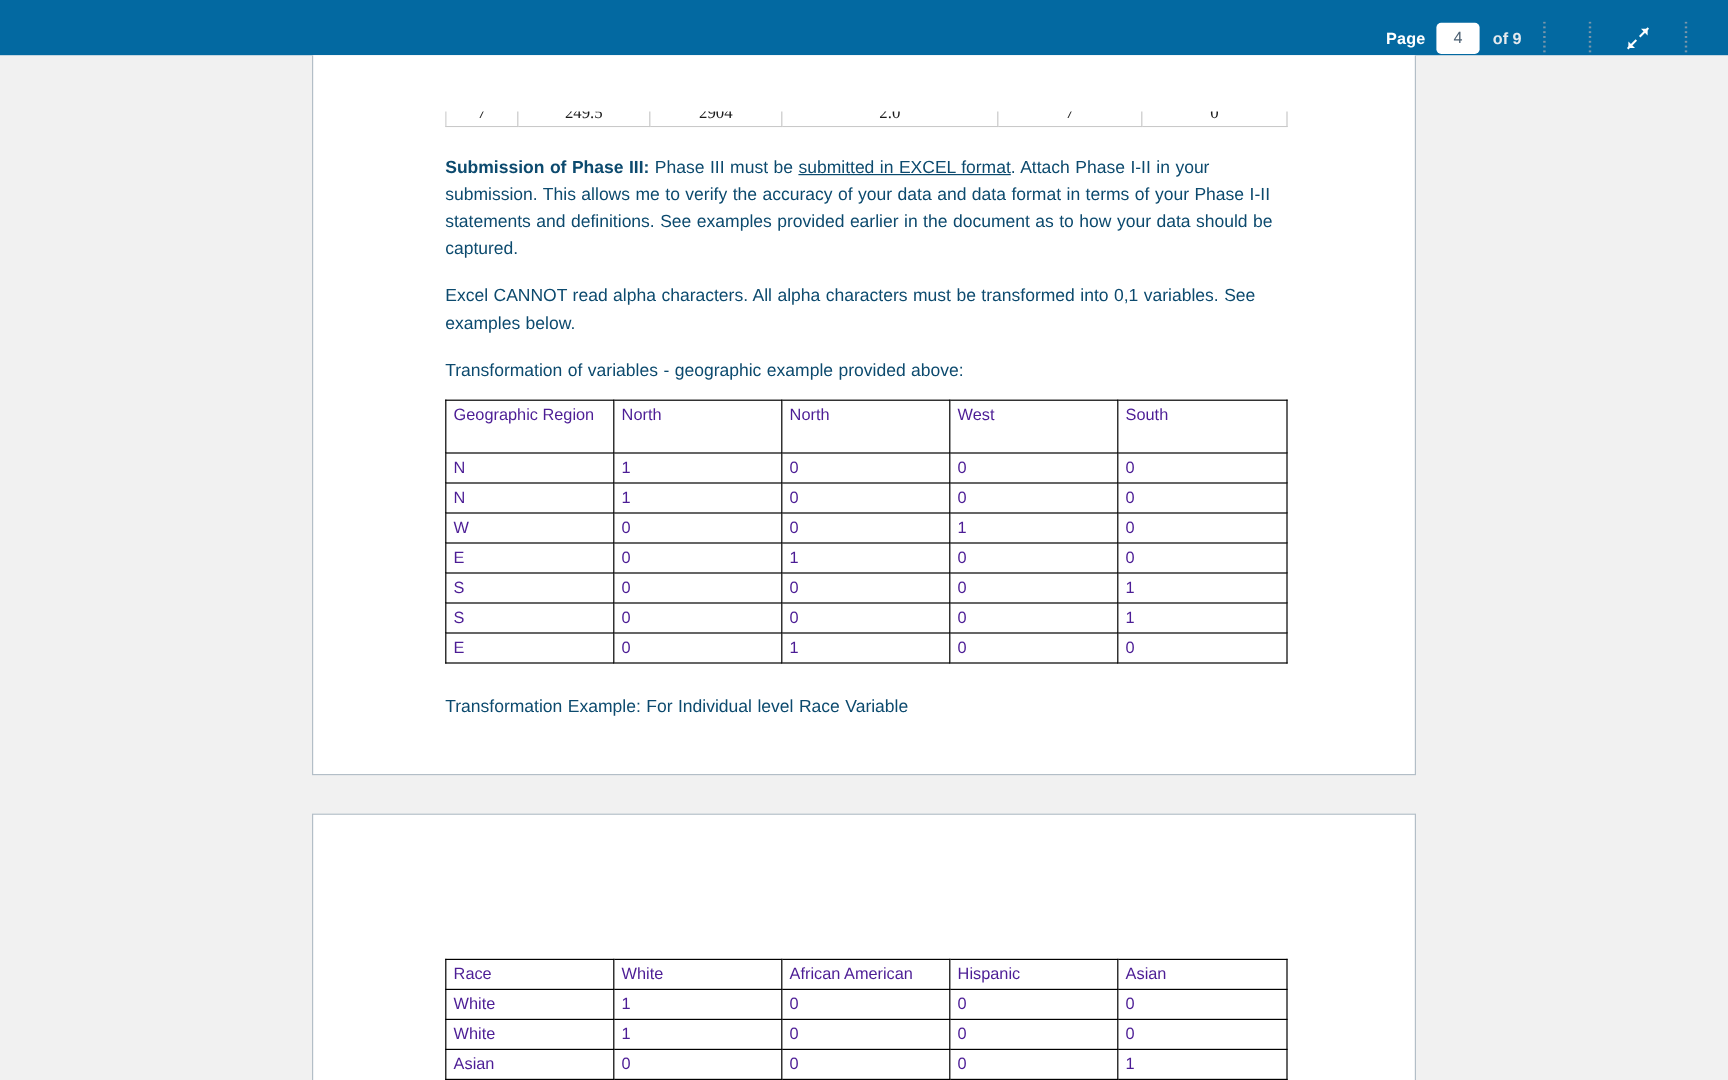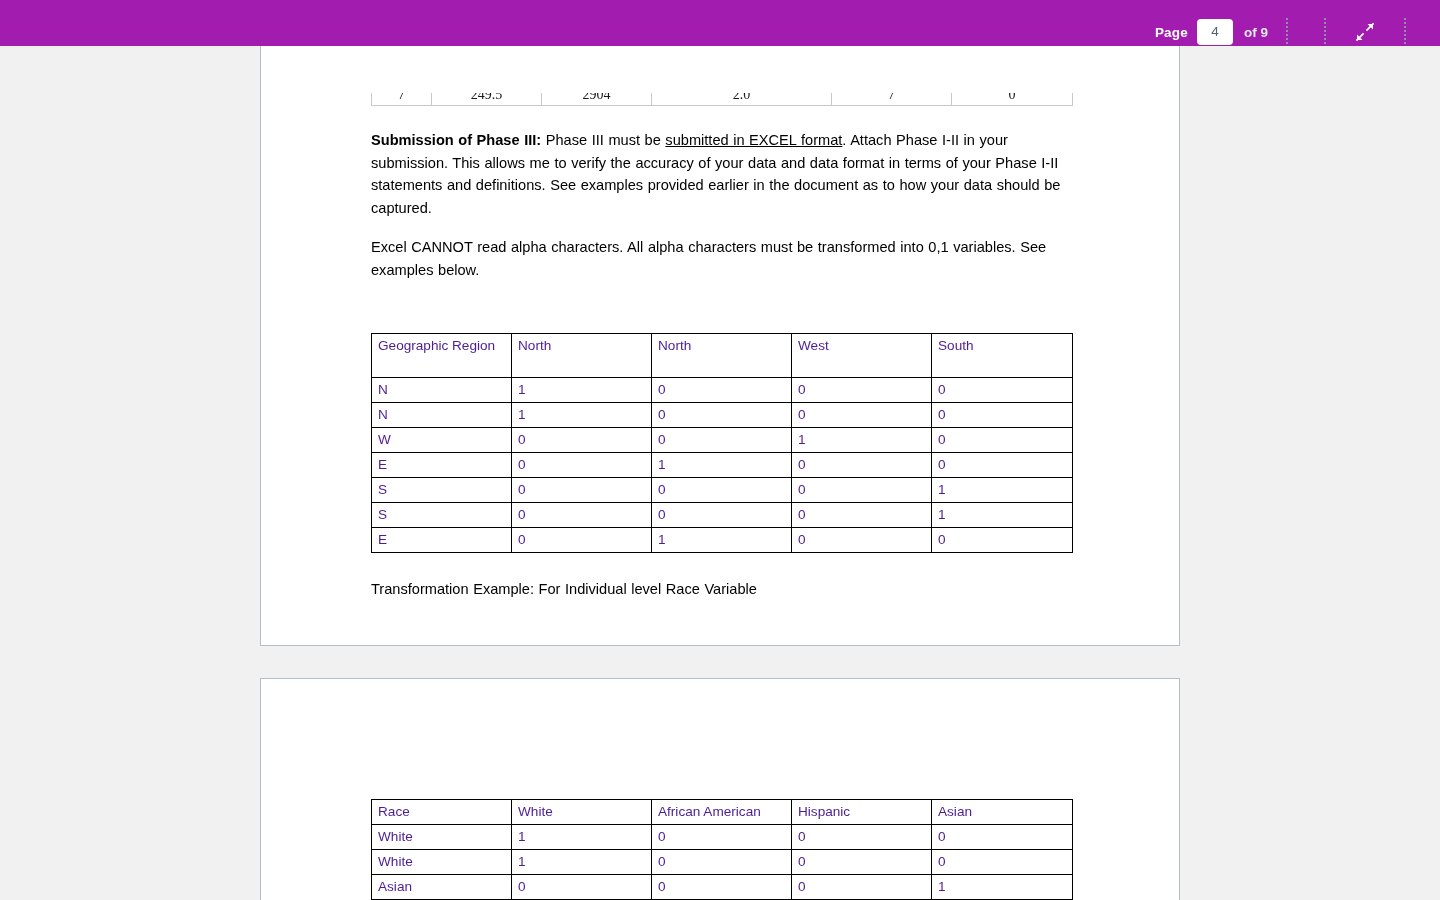--- a/index.html
+++ b/index.html
@@ -11,21 +11,21 @@
     background: #f1f1f1;
     font-family: "Liberation Sans", sans-serif;
   }
 
   
   .toolbar {
     position: absolute;
     top: 0; left: 0;
     width: 1440px;
     height: 64px;
-    background: #a21caf;
+    background: #0369a1;
     display: flex;
     align-items: center;
     justify-content: flex-end;
     box-sizing: border-box;
     padding-right: 16px;
     user-select: none;
   }
   .tb-group {
     display: flex;
     align-items: center;
@@ -132,21 +132,21 @@
     left: 110px;
     width: 710px;
     top: 0;
   }
 
   
   .doc-para {
     font-family: "Liberation Sans", sans-serif;
     font-size: 14.6px;
     line-height: 22.5px;
-    color: #000000;
+    color: #0c4a6e;
     margin: 0;
     text-align: left;
     word-spacing: 0.5px;
   }
   .doc-para b { font-weight: bold; }
   .doc-para u { text-decoration: underline; }
 
   
   table.doc-table {
     border-collapse: collapse;
@@ -257,20 +257,23 @@
     </div>
 
     <div class="page-body" style="top:128px;">
       <p class="doc-para"><b>Submission of Phase III:</b><span>  Phase III must be </span><u>submitted in EXCEL format</u><span>.  Attach Phase I-II in your submission.  This allows me to verify the accuracy of your data and data format in terms of your Phase I-II statements and definitions.   See examples provided earlier in the document as to how your data should be captured.</span></p>
     </div>
 
     <div class="page-body" style="top:235px;">
       <p class="doc-para">Excel CANNOT read alpha characters.  All alpha characters must be transformed into 0,1 variables.  See examples below.</p>
     </div>
 
+    <div class="page-body" style="top:297px;">
+      <p class="doc-para">Transformation of variables - geographic example provided above:</p>
+    </div>
 
     <div class="page-body" style="top:332px;">
       <table class="doc-table">
         <colgroup>
             <col class="c1">
             <col class="c2">
             <col class="c3">
             <col class="c4">
             <col class="c5">
           </colgroup>

